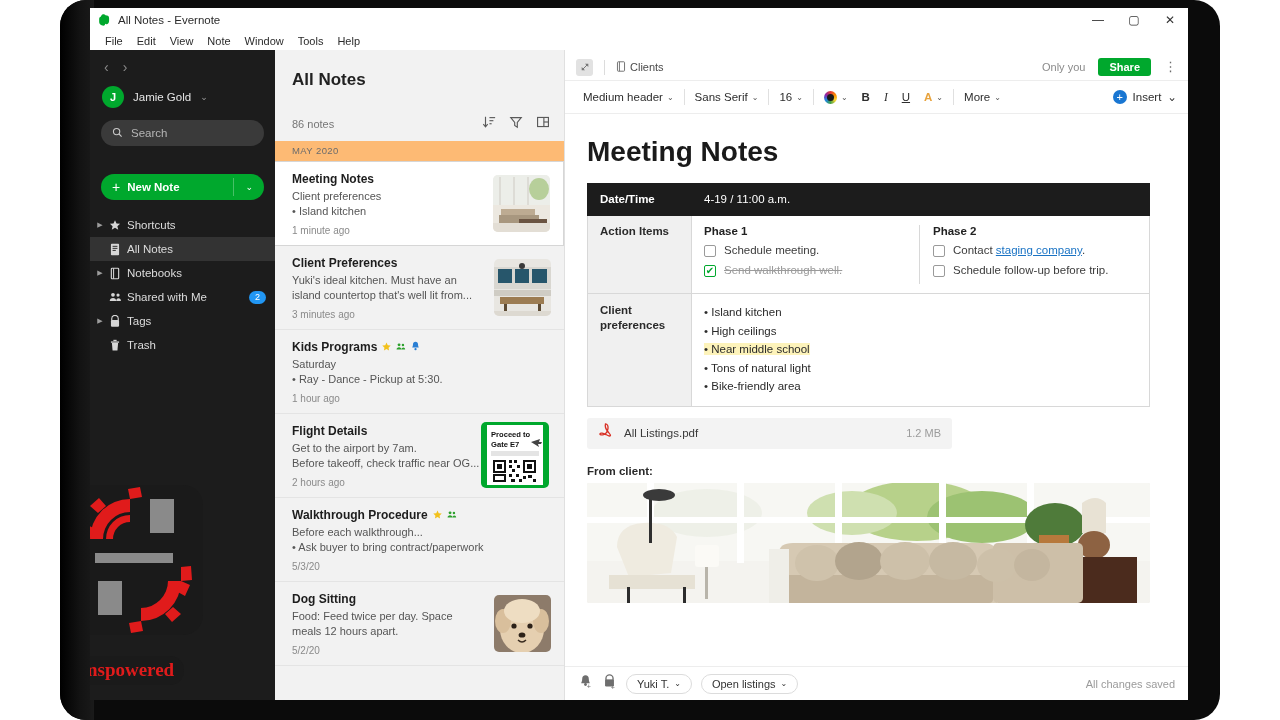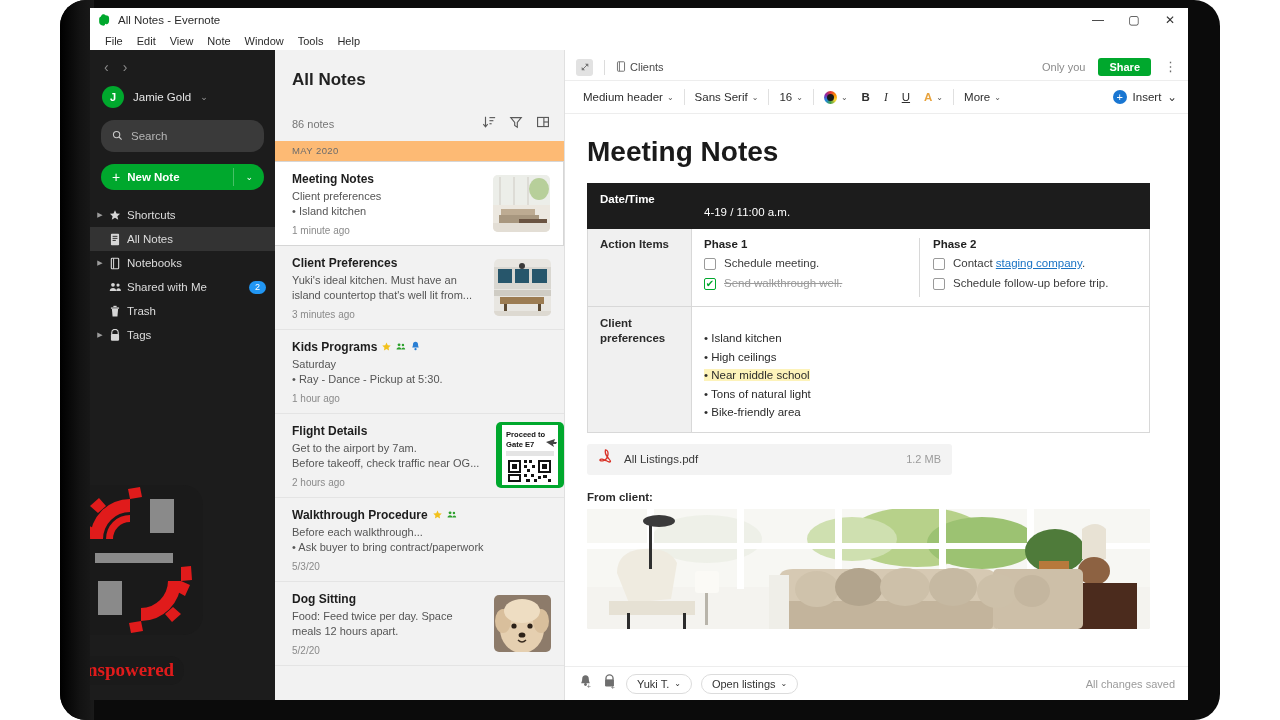--- a/index.html
+++ b/index.html
@@ -64,21 +64,21 @@
   .navarrows span { color: #8a8a8a; font-size: 14px; line-height: 14px; }
   .account { display: flex; align-items: center; gap: 9px; padding: 6px 0 10px 12px; }
   .avatar {
     width: 22px; height: 22px; border-radius: 50%; background: #00a82d;
     color: #fff; font-size: 11px; font-weight: bold;
     display: flex; align-items: center; justify-content: center;
   }
   .account .nm { font-size: 11.5px; color: #e6e6e6; }
   .account .cv { font-size: 9px; color: #9a9a9a; }
   .searchbox {
-    margin: 2px 11px 0 11px; height: 32px; border-radius: 13px;
+    margin: 2px 11px 16px 11px; height: 26px; border-radius: 13px;
     background: #3a3a3a; display: flex; align-items: center; gap: 8px;
     padding-left: 11px;
   }
   .searchbox .sicon { color: #c8c8c8; font-size: 11px; }
   .searchbox .sph { font-size: 11.5px; color: #b5b5b5; }
   .newnote {
     margin: 12px 11px 0 11px; height: 26px; border-radius: 13px;
     background: #00a82d; display: flex; align-items: center;
     color: #fff; position: relative;
   }
@@ -192,21 +192,21 @@
   .ed-body { flex: 1; overflow: hidden; padding: 22px 30px 0 22px; position: relative; }
   .note-h1 { font-size: 28px; font-weight: bold; color: #1a1a1a; margin-bottom: 15px; }
   table.mtable { border-collapse: collapse; width: 563px; table-layout: fixed; }
   table.mtable td { border: 1px solid #d8d8d8; vertical-align: top; }
   td.lblcell {
     width: 104px; background: #f0f0f0; font-size: 11.5px; font-weight: bold;
     color: #2a2a2a; padding: 9px 0 9px 12px;
   }
   tr.darkrow td { background: #1c1c1c !important; color: #fff; border-color: #1c1c1c; }
   tr.darkrow td.lblcell { font-weight: bold; }
-  td.valcell { padding: 22px 0 10px 12px; font-size: 11.5px; color: #2a2a2a; }
+  td.valcell { padding: 9px 0 10px 12px; font-size: 11.5px; color: #2a2a2a; }
   .phase-wrap { display: flex; }
   .phase { flex: 1; padding-right: 8px; }
   .phase + .phase { border-left: 1px solid #d8d8d8; padding-left: 13px; margin-left: -1px; }
   .phase-t { font-size: 11.5px; font-weight: bold; color: #222; margin-bottom: 7px; }
   .cbrow { display: flex; align-items: flex-start; gap: 8px; margin-bottom: 7px; font-size: 11.5px; color: #3c3c3c; }
   .cbox {
     width: 12px; height: 12px; border: 1.4px solid #9a9a9a; border-radius: 2px;
     flex: none; margin-top: 1px;
   }
   .cbox.on {
@@ -346,40 +346,40 @@
                   <circle cx="12.5" cy="4.4" r="2.2" fill="#d6d6d6"></circle>
                   <path d="M1 12.5c0-2.6 2-4.2 4.5-4.2s4.5 1.6 4.5 4.2z" fill="#d6d6d6"></path>
                   <path d="M10 12.5c0-2.2 1.3-3.6 3.2-3.6S16.5 10.3 16.5 12.5z" fill="#d6d6d6"></path>
                 </svg>
             </span>
             <span class="txt">Shared with Me</span>
             <span class="badge">2</span>
           </div>
 
           <div class="navitem">
+            <span class="tri">▶</span>
+            <span class="ico">
+              <svg width="12" height="13" viewBox="0 0 14 16">
+                  <path d="M3 7V4.5a4 4 0 018 0V7z" fill="none" stroke="#d6d6d6" stroke-width="1.4"></path>
+                  <rect x="2" y="6.5" width="10" height="8" rx="1.4" fill="#d6d6d6"></rect>
+                </svg>
+            </span>
+            <span class="txt">Tags</span>
+          </div>
+
+          <div class="navitem">
             <span class="tri"></span>
             <span class="ico">
               <svg width="12" height="13" viewBox="0 0 14 16">
                   <rect x="2" y="3" width="10" height="1.6" fill="#d6d6d6"></rect>
                   <rect x="5" y="1" width="4" height="1.6" fill="#d6d6d6"></rect>
                   <path d="M3.2 5h7.6l-.8 9.2H4z" fill="#d6d6d6"></path>
                 </svg>
             </span>
             <span class="txt">Trash</span>
-          </div>
-
-          <div class="navitem">
-            <span class="tri">▶</span>
-            <span class="ico">
-              <svg width="12" height="13" viewBox="0 0 14 16">
-                  <path d="M3 7V4.5a4 4 0 018 0V7z" fill="none" stroke="#d6d6d6" stroke-width="1.4"></path>
-                  <rect x="2" y="6.5" width="10" height="8" rx="1.4" fill="#d6d6d6"></rect>
-                </svg>
-            </span>
-            <span class="txt">Tags</span>
           </div>
         </div>
 
         <div id="watermark">
 
           <div id="wm-card">
             <svg width="135" height="150" viewBox="0 0 135 150">
               <g fill="#e01b1b">
                 <path d="M62 14a40 40 0 00-40 40h13a27 27 0 0127-27z"></path>
                 <path d="M22 54l-9-4 5-11 9 5zM62 14l-2-10 12-2 2 10zM30 28l-8-7 9-8 7 8zM22 54v14l-10 1-1-14z"></path>
@@ -509,21 +509,21 @@
 
         <div class="note">
           <div class="textcol">
             <div class="ntitle">
                 <span>Flight Details</span>
               </div>
             <div class="nline">Get to the airport by 7am.</div>
             <div class="nline">Before takeoff, check traffic near OG...</div>
             <div class="ndate">2 hours ago</div>
           </div>
-          <div class="thumb" style="width:68px;height:66px;top:8px;right:0">
+          <div class="thumb" style="width:68px;height:66px;top:8px;right:15px">
             <svg width="68" height="66" viewBox="0 0 68 66">
               <rect width="68" height="66" fill="#00a82d"></rect>
               <rect x="6" y="3" width="56" height="60" fill="#fff"></rect>
               <text x="10" y="15" font-family="Liberation Sans, sans-serif" font-size="7.6" font-weight="bold" fill="#111">Proceed to</text>
               <text x="10" y="25" font-family="Liberation Sans, sans-serif" font-size="7.6" font-weight="bold" fill="#111">Gate E7</text>
               <path d="M50 20l9-3-1 3h3l-1 2h-3l1 3z" fill="#444"></path>
               <rect x="10" y="29" width="48" height="5" fill="#e4e4e4"></rect>
               <g fill="#111">
                 <rect x="12" y="38" width="13" height="13"></rect>
                   <rect x="14" y="40" width="9" height="9" fill="#fff"></rect>

